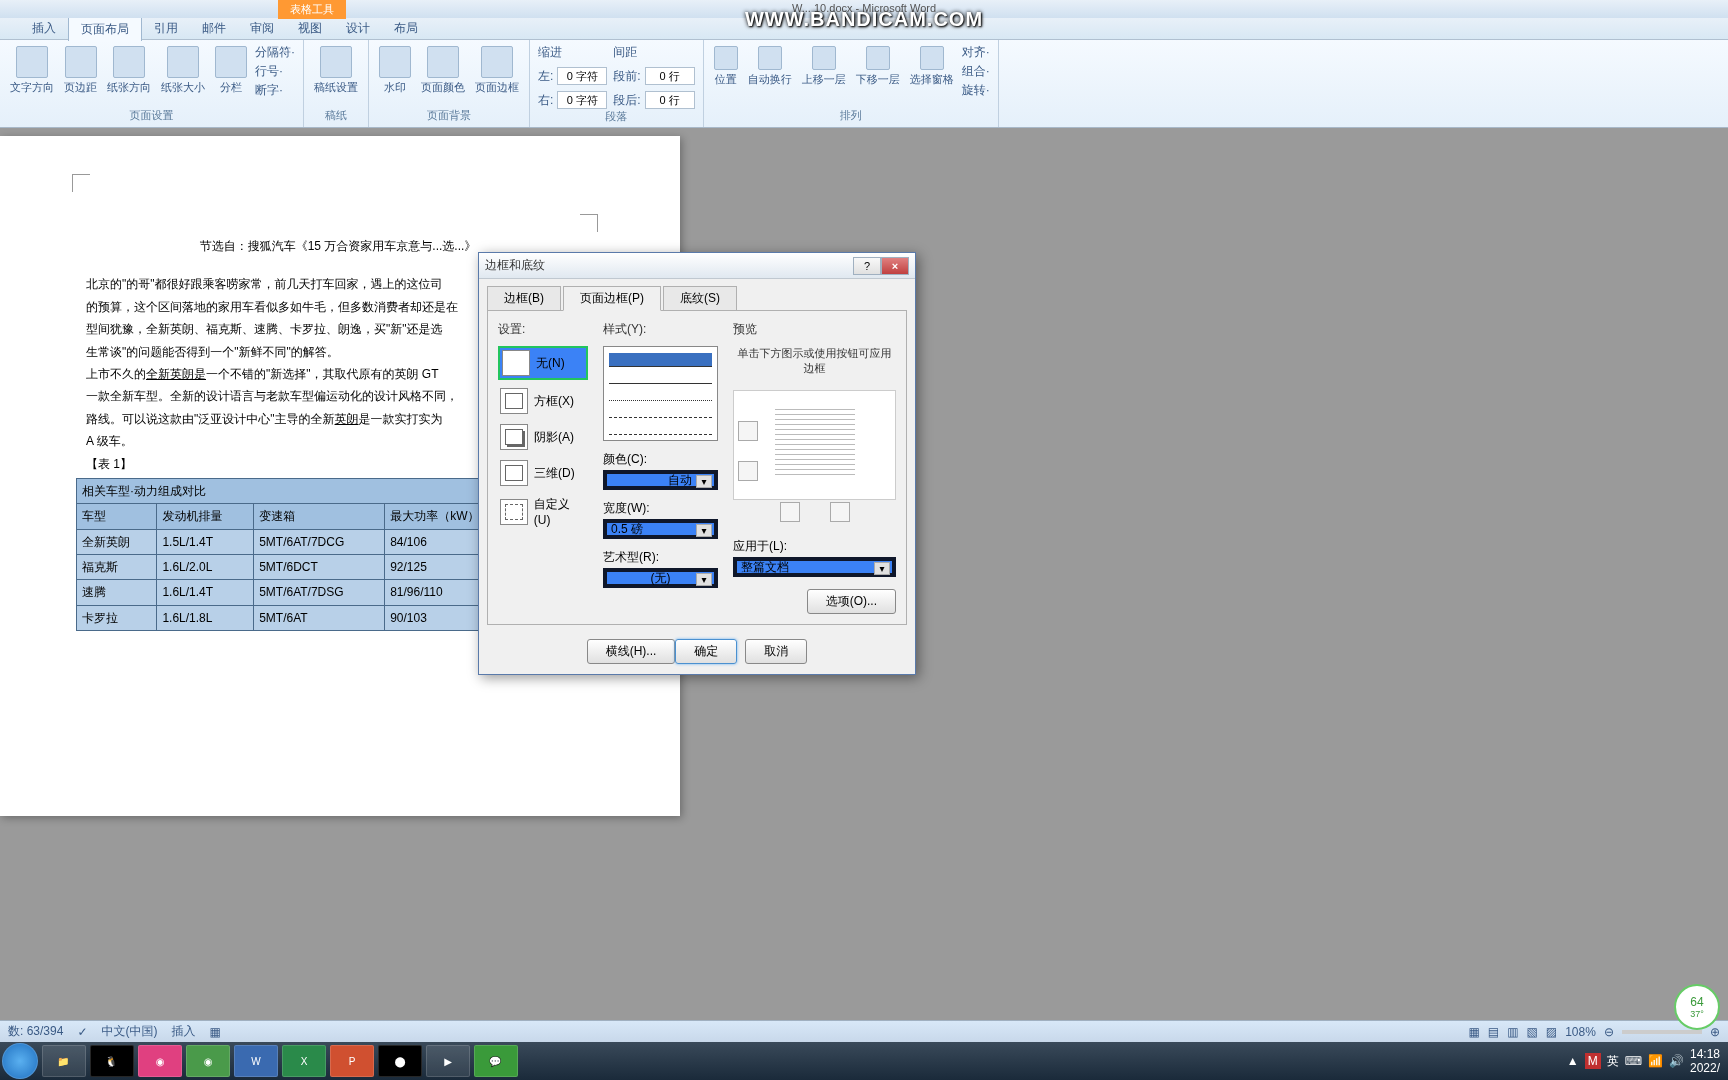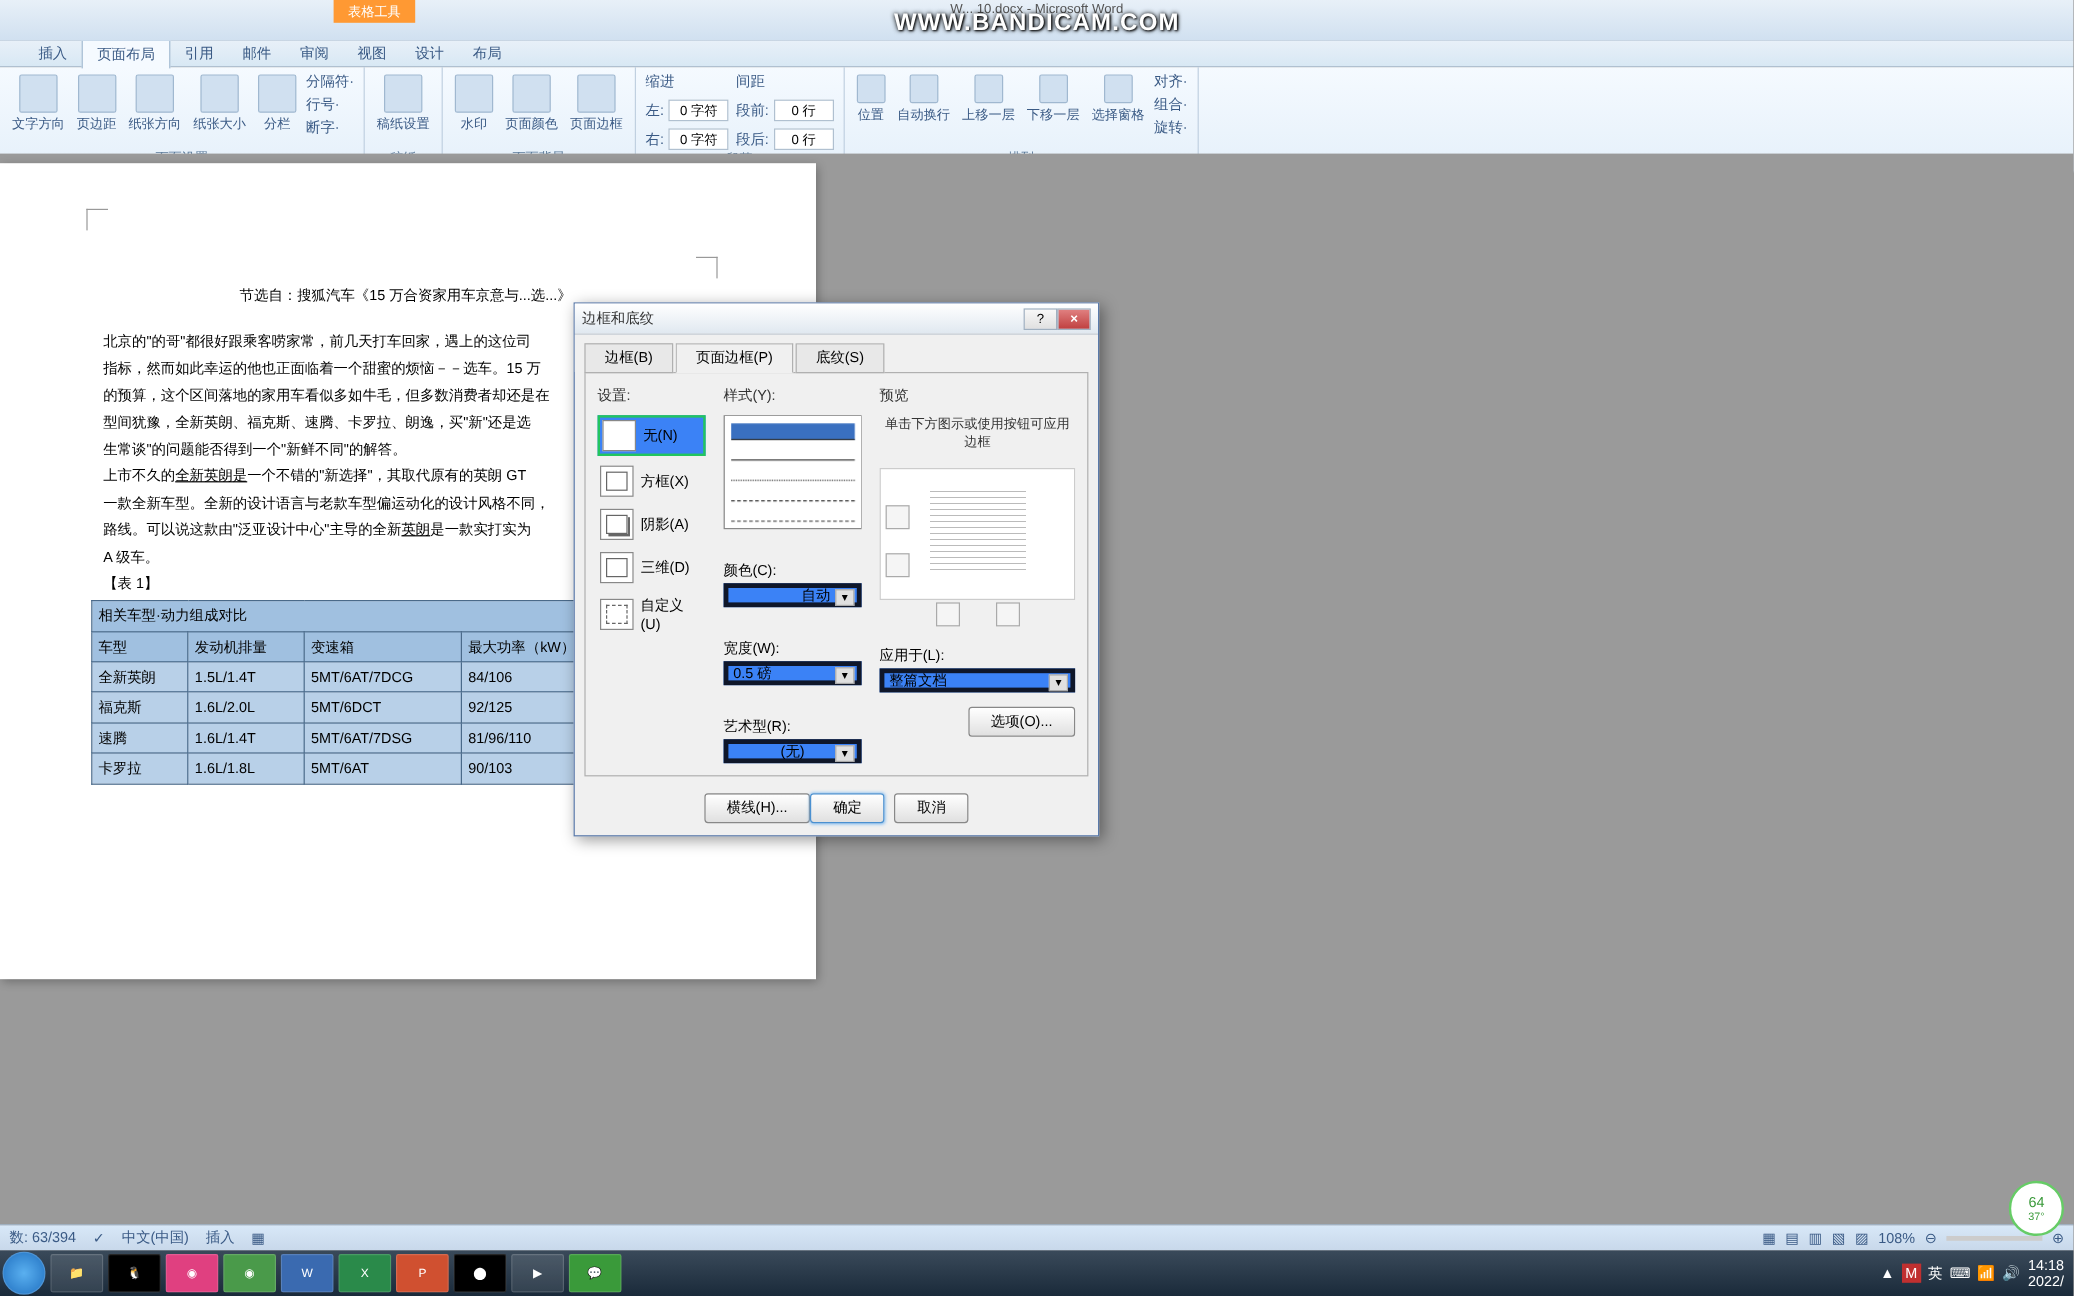--- a/index.html
+++ b/index.html
@@ -1,17 +1,17 @@
 <!DOCTYPE html>
 <html><head>
 <meta charset="utf-8">
 <style>
 *{margin:0;padding:0;box-sizing:border-box;font-family:"Microsoft YaHei","SimSun",sans-serif;font-size:12px}
 body{background:#9a9a9a;width:1728px;height:1080px;overflow:hidden;position:relative}
-.title-bar{height:34px;background:linear-gradient(#e8f0f8,#d0e0f0);position:relative}
+.title-bar{height:18px;background:linear-gradient(#e8f0f8,#d0e0f0);position:relative}
 .title-text{position:absolute;left:50%;transform:translateX(-50%);top:2px;color:#555;font-size:11px}
 .tab-tools{position:absolute;left:278px;top:0;background:#ff9933;color:#fff;padding:2px 12px;font-size:11px}
 .watermark{position:absolute;left:50%;transform:translateX(-50%);top:8px;color:#fff;font-size:20px;font-weight:bold;text-shadow:1px 1px 2px #000,0 0 4px #000;z-index:10;letter-spacing:1px}
 .ribbon-tabs{height:22px;background:linear-gradient(#e8f0f8,#d8e8f4);display:flex;align-items:center;padding-left:20px;border-bottom:1px solid #b0c0d0}
 .ribbon-tab{padding:3px 12px;color:#3a5a85;cursor:pointer}
 .ribbon-tab.active{background:#f5faff;border:1px solid #a0b8d0;border-bottom:none}
 .ribbon{height:88px;background:linear-gradient(#f5faff,#e5f0fa);display:flex;border-bottom:1px solid #a8b8c8}
 .rgroup{border-right:1px solid #c0d0e0;padding:4px 8px;display:flex;flex-direction:column;justify-content:space-between;position:relative}
 .rgroup-label{text-align:center;color:#5a7a9a;font-size:11px;margin-top:auto}
 .rgroup-content{display:flex;gap:6px;align-items:flex-start}
@@ -50,21 +50,21 @@
 .col-label{font-size:12px;color:#333;margin-bottom:2px}
 .setting-item{display:flex;align-items:center;gap:6px;padding:2px;cursor:pointer}
 .setting-item.active{border:2px solid #22c55e;background:#3b82f6}
 .setting-icon{width:28px;height:26px;border:1px solid #888;background:#fff;display:flex;align-items:center;justify-content:center}
 .setting-icon .inner-lines{width:18px;height:16px;border:1px solid #666}
 .style-list{border:1px solid #888;background:#fff;height:95px;overflow-y:scroll;padding:3px}
 .style-item{height:14px;border-bottom:1px solid #333;margin:3px 2px}
 .style-item.selected{background:#3a70c0}
 .style-item.dashed{border-bottom:1px dashed #333}
 .style-item.dotted{border-bottom:1px dotted #333}
-.field-row{display:flex;flex-direction:column;gap:2px;margin-top:20px}
+.field-row{display:flex;flex-direction:column;gap:2px;margin-top:4px}
 .combo{height:20px;border:4px solid #0f172a;background:#3b82f6;display:flex;align-items:center;padding:0 4px;font-size:12px;position:relative}
 .combo::after{content:"▾";position:absolute;right:2px;top:1px;background:#e0e0e0;border:1px solid #aaa;width:14px;text-align:center;font-size:10px}
 .preview-box{border:1px solid #ccc;background:#fff;height:110px;margin-top:4px;position:relative;padding:14px 20px}
 .preview-hint{font-size:11px;text-align:center;color:#333;margin-bottom:4px}
 .preview-doc{width:80px;height:70px;margin:4px auto;background:repeating-linear-gradient(#bbb,#bbb 1px,#fff 1px,#fff 5px)}
 .preview-btn{width:20px;height:20px;border:1px solid #aaa;background:#f5f5f5;position:absolute;cursor:pointer}
 .dlg-footer{display:flex;justify-content:center;padding:6px 8px 10px 8px;align-items:center}
 .dlg-btn{padding:3px 18px;border:1px solid #888;background:linear-gradient(#fff,#e0e0e0);font-size:12px;cursor:pointer;border-radius:3px}
 .dlg-btn.primary{border:1px solid #4a90d0;box-shadow:0 0 3px #6ab0f0}
 .task-icon{width:44px;height:32px;margin:0 2px;background:rgba(255,255,255,0.1);border:1px solid rgba(255,255,255,0.15);border-radius:2px;display:flex;align-items:center;justify-content:center;color:#fff;font-size:10px;cursor:pointer}
@@ -211,21 +211,20 @@
   </div>
 </div>
 
 <div class="doc-area">
   <div class="page">
     <div class="corner-marker tl"></div>
     <div class="corner-marker tr"></div>
     <div class="page-content">
       <div class="doc-title"><span>节选自：搜狐汽车《15 万合资家用车京意与...选...》</span></div>
       <div class="doc-para">北京的"的哥"都很好跟乘客唠家常，前几天打车回家，遇上的这位司</div>
-      <div class="doc-para">指标，然而如此幸运的他也正面临着一个甜蜜的烦恼－－选车。15 万</div>
       <div class="doc-para">的预算，这个区间落地的家用车看似多如牛毛，但多数消费者却还是在</div>
       <div class="doc-para">型间犹豫，全新英朗、福克斯、速腾、卡罗拉、朗逸，买"新"还是选</div>
       <div class="doc-para">生常谈"的问题能否得到一个"新鲜不同"的解答。</div>
       <div class="doc-para"><span>上市不久的</span><span class="underline">全新英朗是</span><span>一个不错的"新选择"，其取代原有的英朗 GT</span></div>
       <div class="doc-para">一款全新车型。全新的设计语言与老款车型偏运动化的设计风格不同，</div>
       <div class="doc-para"><span>路线。可以说这款由"泛亚设计中心"主导的全新</span><span class="underline">英朗</span><span>是一款实打实为</span></div>
       <div class="doc-para">A 级车。</div>
       <div class="doc-para">【表 1】</div>
       <table class="tbl">
         <tbody>

